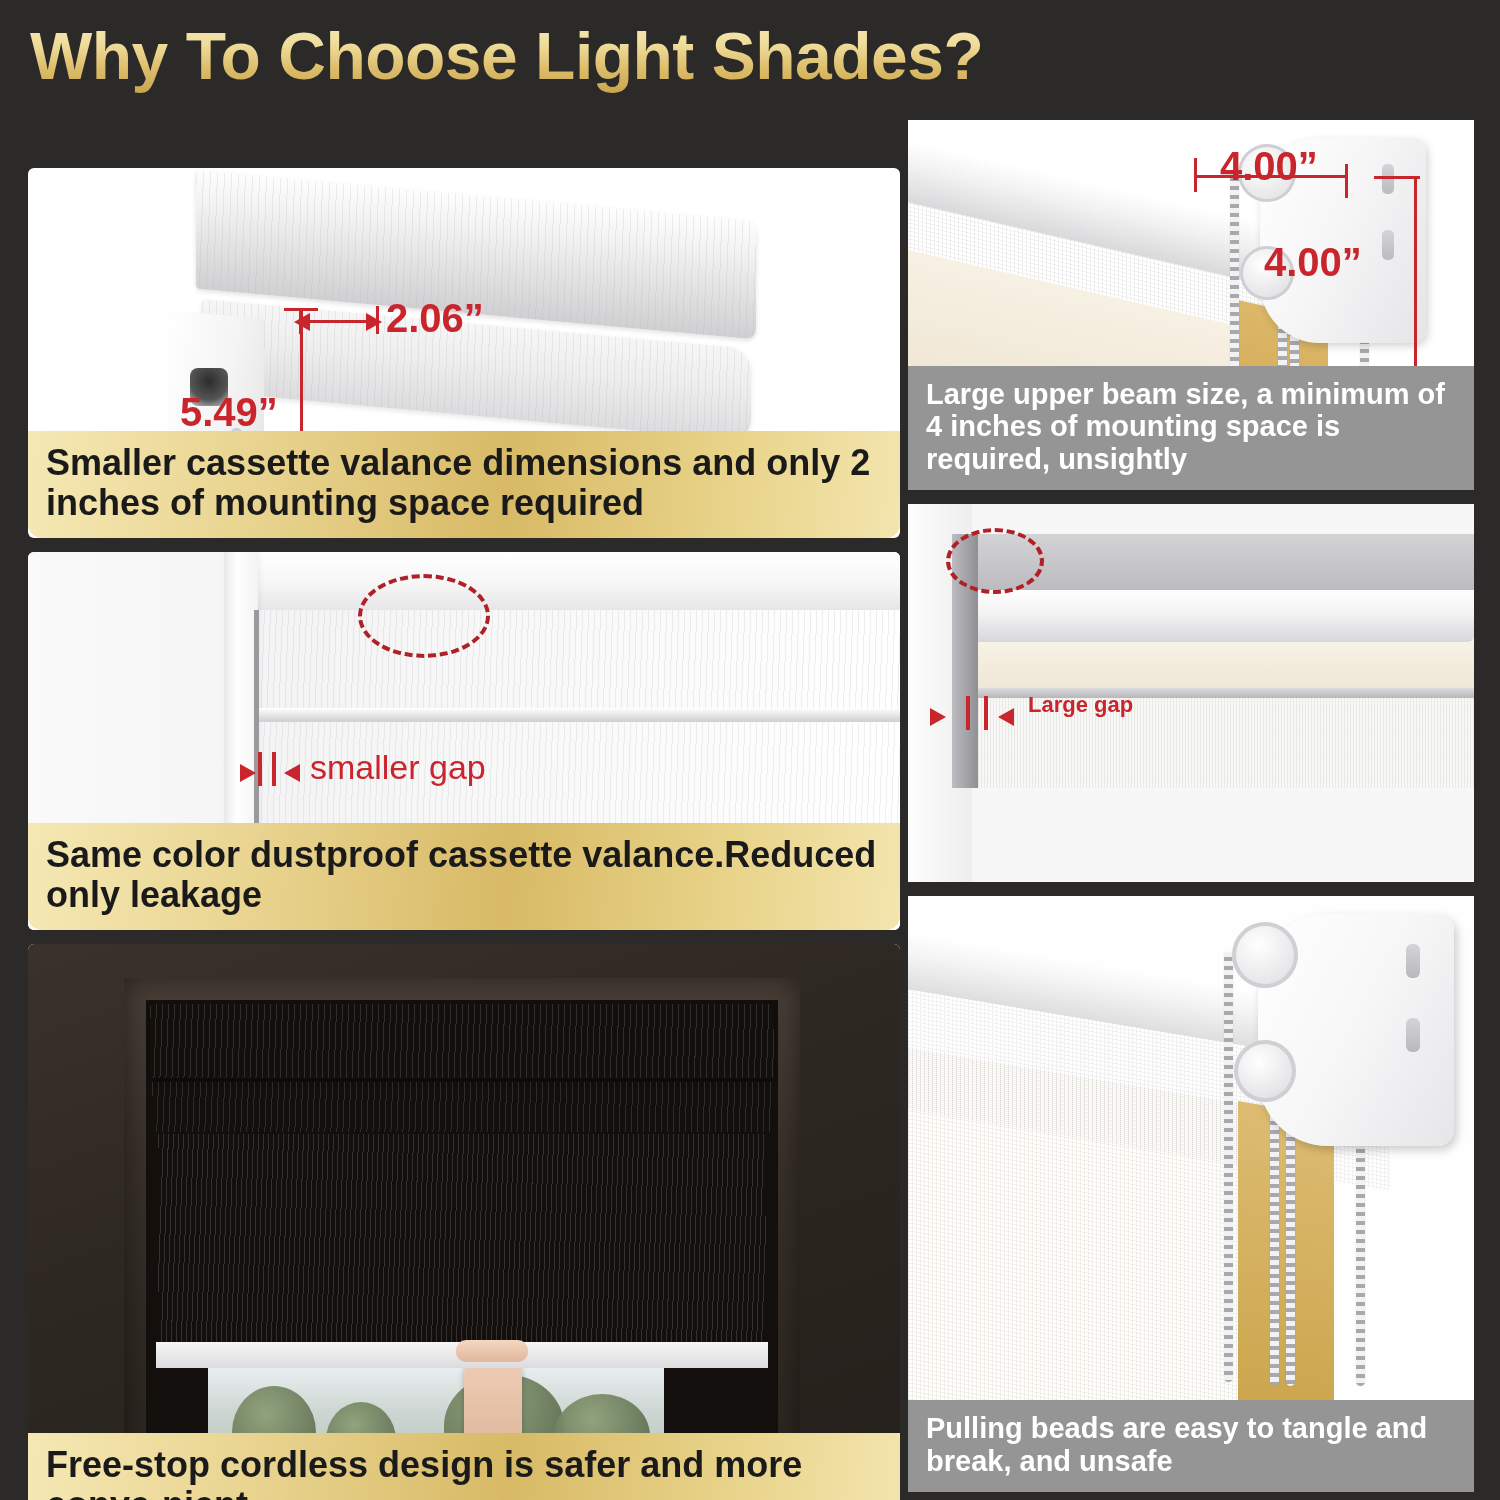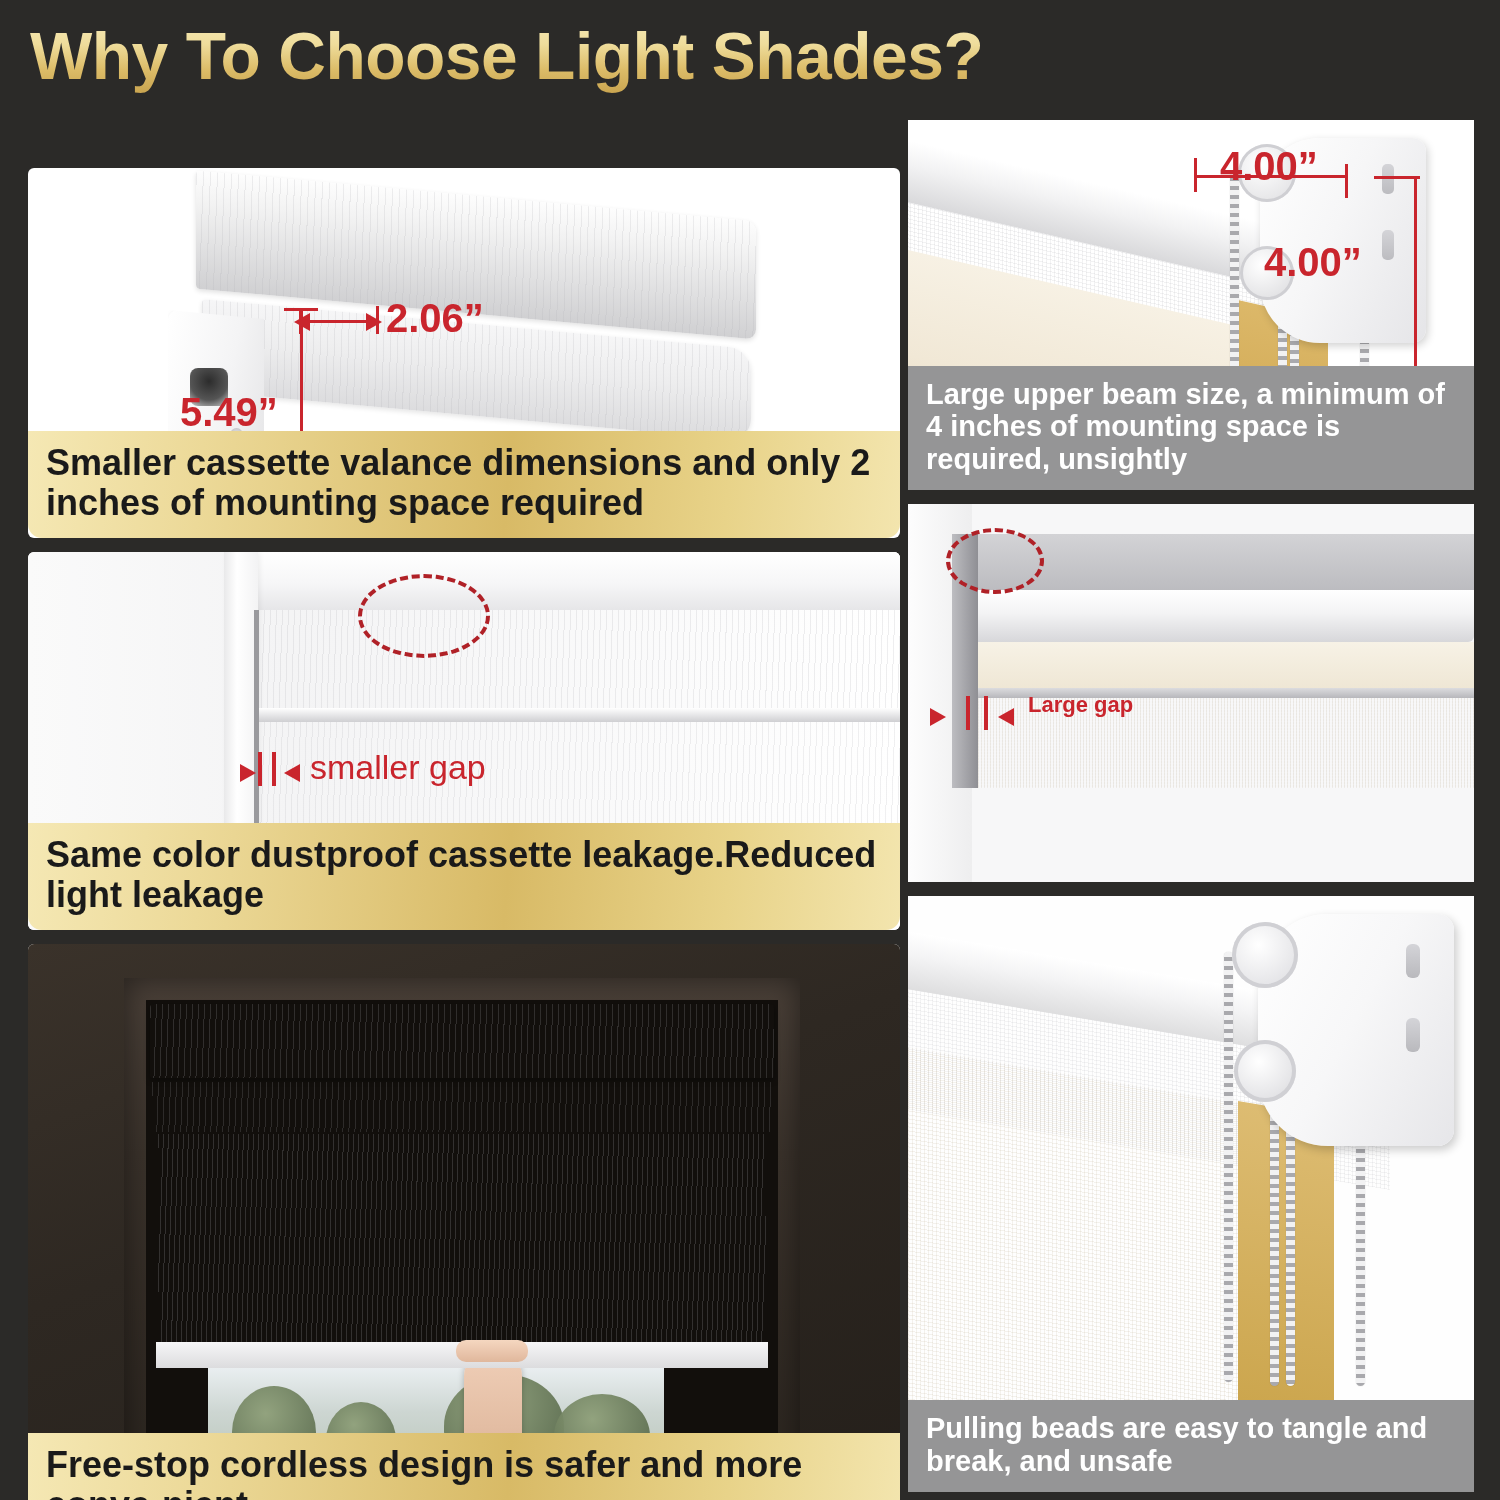--- a/index.html
+++ b/index.html
@@ -355,21 +355,21 @@
       <div class="p3-gapline"></div>
 
       <div class="dash-ellipse" style="left:330px;top:22px;width:124px;height:76px;"></div>
 
       <div class="arrow-r" style="left:212px;top:212px;"></div>
       <div class="tick" style="left:230px;top:200px;width:4px;height:34px;background:#c9252d;"></div>
       <div class="tick" style="left:244px;top:200px;width:4px;height:34px;background:#c9252d;"></div>
       <div class="arrow-l" style="left:256px;top:212px;"></div>
       <div class="dim-label red" style="left:282px;top:196px;font-size:34px;font-weight:normal;">smaller gap</div>
     </div>
-    <div class="caption gold">Same color dustproof cassette leakage.Reduced light leakage</div>
+    <div class="caption gold">Same color dustproof cassette valance.Reduced only leakage</div>
   </div>
 
   <div class="panel right row2">
     <div class="photo">
       <div class="p4-wall"></div>
       <div class="p4-left"></div>
       <div class="p4-head"></div>
       <div class="p4-tube"></div>
       <div class="p4-cream"></div>
       <div class="p4-strip"></div>

